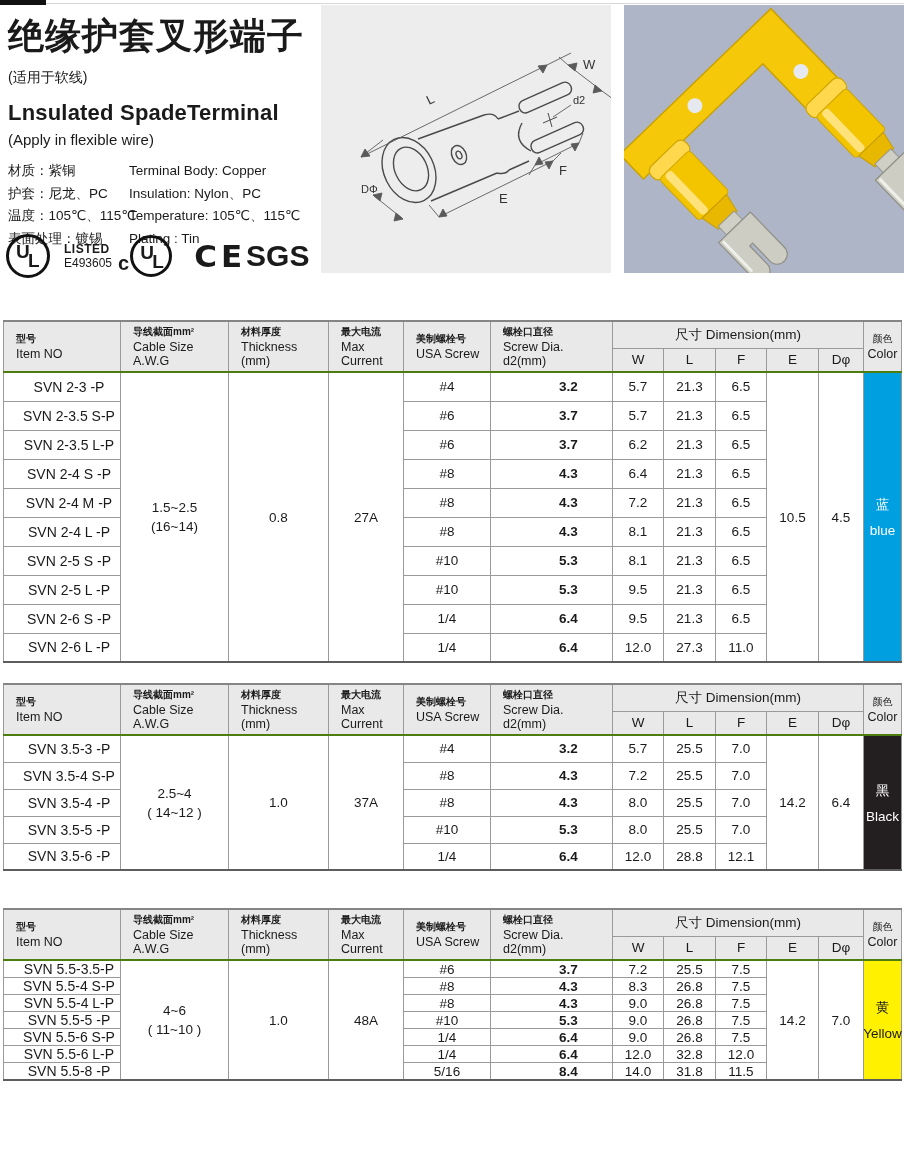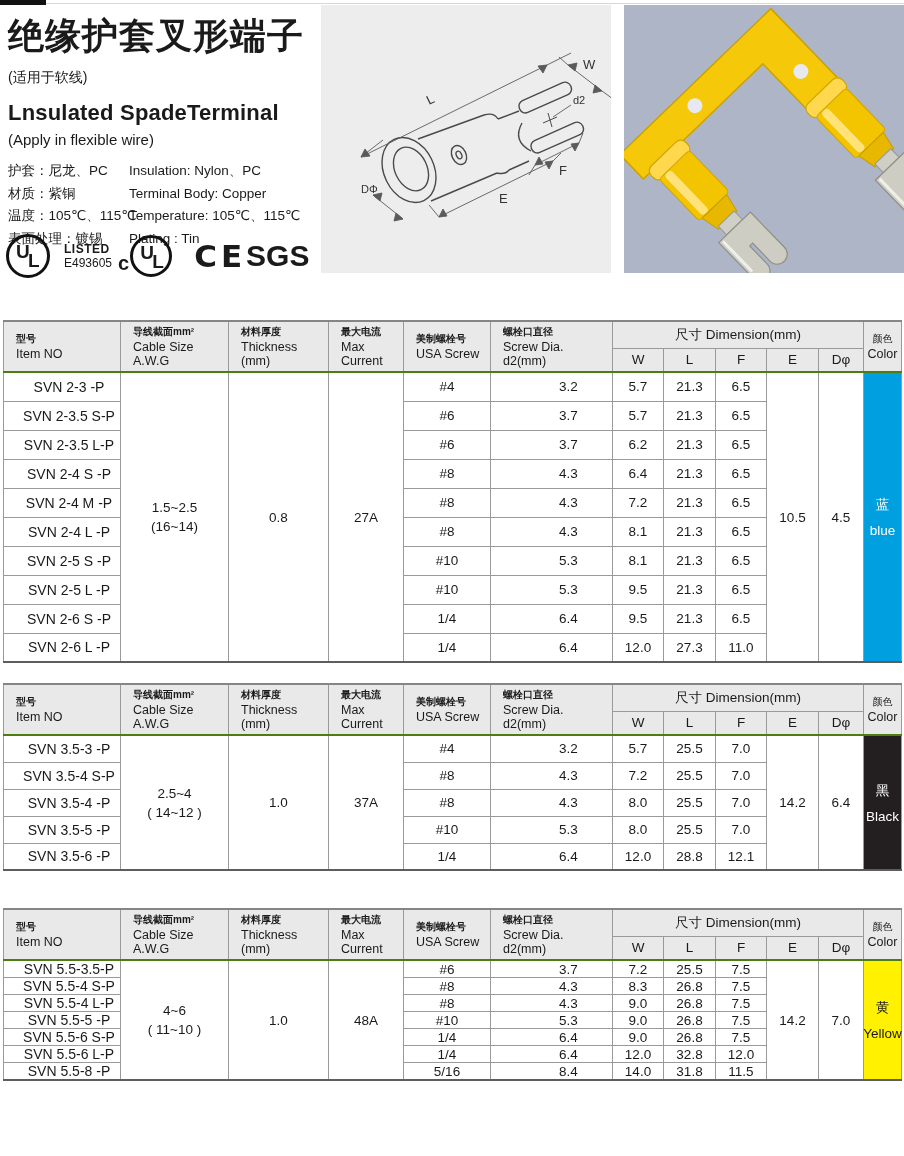--- a/index.html
+++ b/index.html
@@ -61,21 +61,21 @@
   table.spec thead th.c { text-align:center; padding:2px 2px; }
   .hcn { font-size:10px; font-weight:700; display:block; }
   .hen { font-size:12.5px; display:block; margin-top:1px; }
   .hdim { font-size:13.5px; }
   table.spec tbody tr:first-child > td { border-top:2px solid #4d7c0f; }
   table.spec td { text-align:center; vertical-align:middle; }
   table.t1 tbody td { height:29px; }
   table.t2 tbody td { height:27px; }
   table.t3 tbody td { height:16px; }
   td.item { text-align:left; padding-left:14px; font-size:14px; white-space:nowrap; }
-  td.dia  { text-align:left; padding-left:34px; }
+  td.dia  { text-align:left; padding-left:34px;font-weight:bold; }
   td.merged { font-size:13.5px; line-height:19px; }
   td.swatch { padding:0; }
   .swatch-inner { display:flex; flex-direction:column; align-items:center; justify-content:center;
                   gap:9px; width:100%; height:100%; font-size:13.5px; }
   thead th.swhead { text-align:center; padding-left:2px; }
 </style>
 </head>
 <body>
 
 <div class="page">
@@ -83,26 +83,26 @@
   <div class="corner-bar"></div>
   <div class="top-rule"></div>
 
   <div class="intro">
     <div class="title-cn">绝缘护套叉形端子</div>
     <div class="sub-cn">(适用于软线)</div>
     <div class="title-en">Lnsulated SpadeTerminal</div>
     <div class="sub-en">(Apply in flexible wire)</div>
     <div class="specs">
       <div class="spec-row">
+        <span class="spec-cn">材质：紫铜</span>
+        <span class="spec-en">Terminal Body: Copper</span>
+      </div>
+      <div class="spec-row">
         <span class="spec-cn">护套：尼龙、PC</span>
         <span class="spec-en">Insulation: Nylon、PC</span>
-      </div>
-      <div class="spec-row">
-        <span class="spec-cn">材质：紫铜</span>
-        <span class="spec-en">Terminal Body: Copper</span>
       </div>
       <div class="spec-row">
         <span class="spec-cn">温度：105℃、115℃</span>
         <span class="spec-en">Temperature: 105℃、115℃</span>
       </div>
       <div class="spec-row">
         <span class="spec-cn">表面处理：镀锡</span>
         <span class="spec-en">Plating : Tin</span>
       </div>
     </div>

